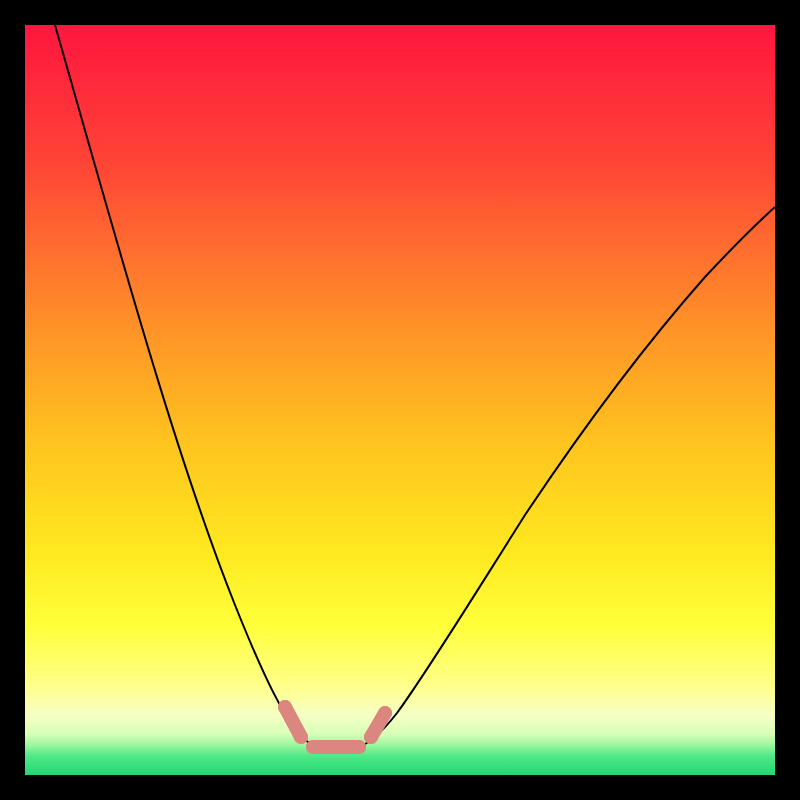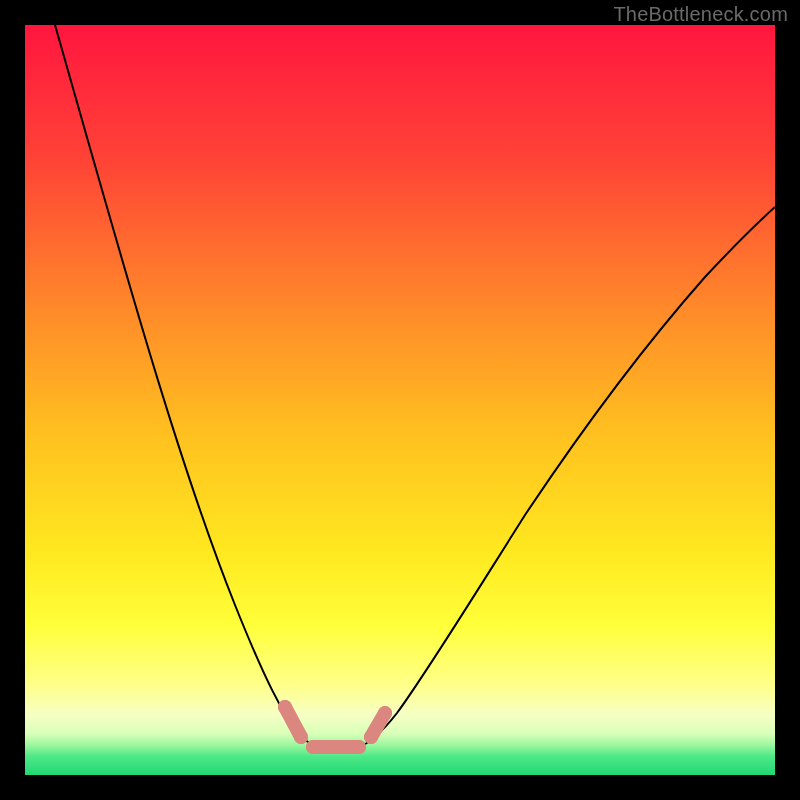--- a/index.html
+++ b/index.html
@@ -111,14 +111,13 @@
       <circle class="marker" cx="288" cy="722" r="7"></circle>
       <circle class="marker" cx="334" cy="722" r="7"></circle>
 
       <path class="marker-cap" d="M 346 712 L 360 688"></path>
       <circle class="marker" cx="346" cy="712" r="7"></circle>
       <circle class="marker" cx="360" cy="688" r="7"></circle>
     </svg>
 
   </div>
 
-  <div class="watermark">TheBottleneck.com</div>
 </div>
 
 </body></html>

